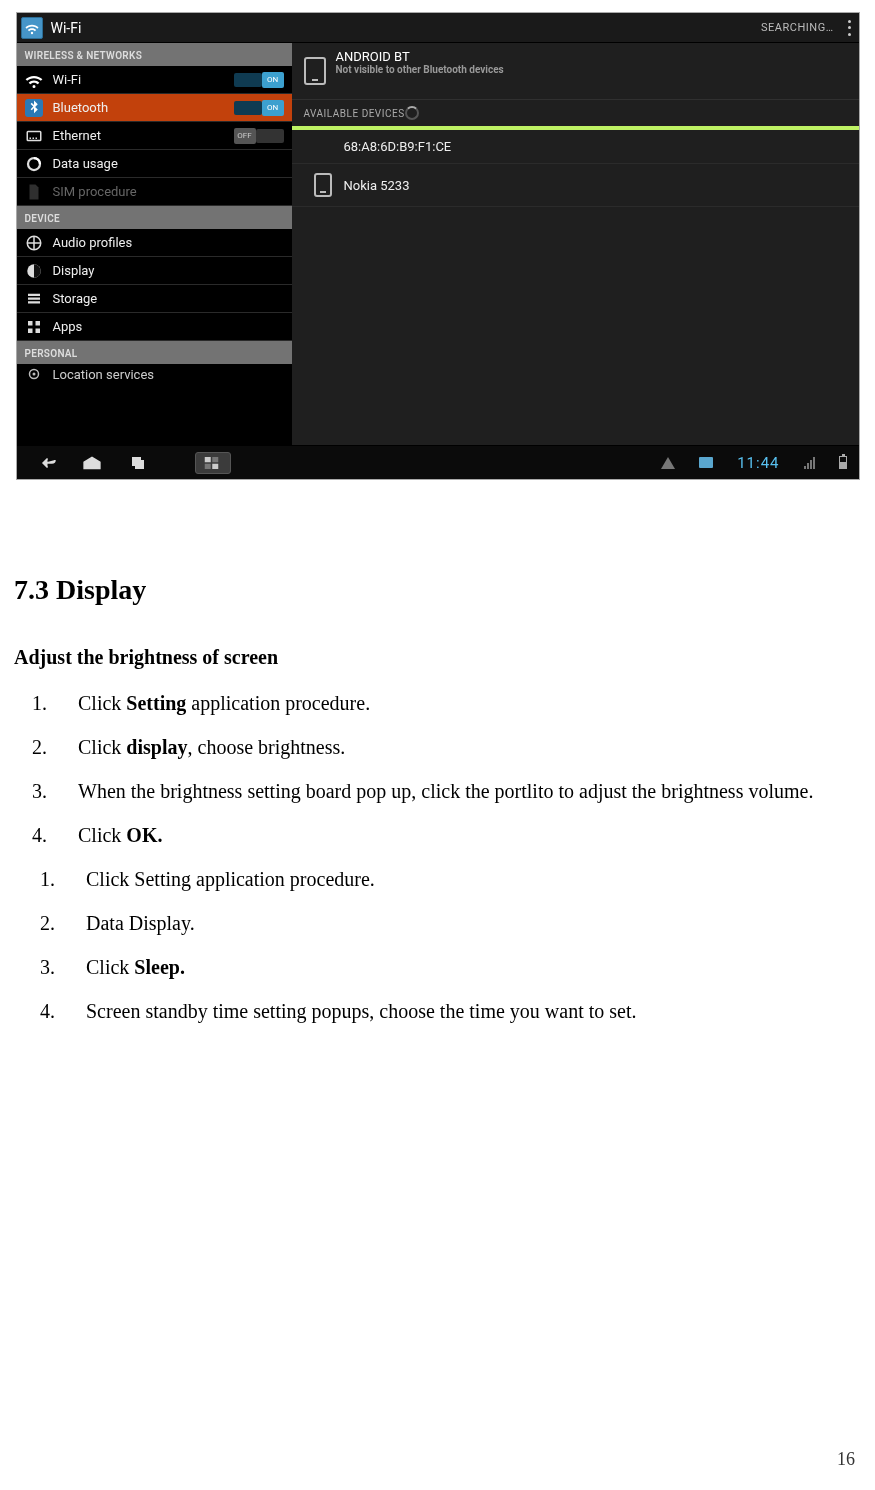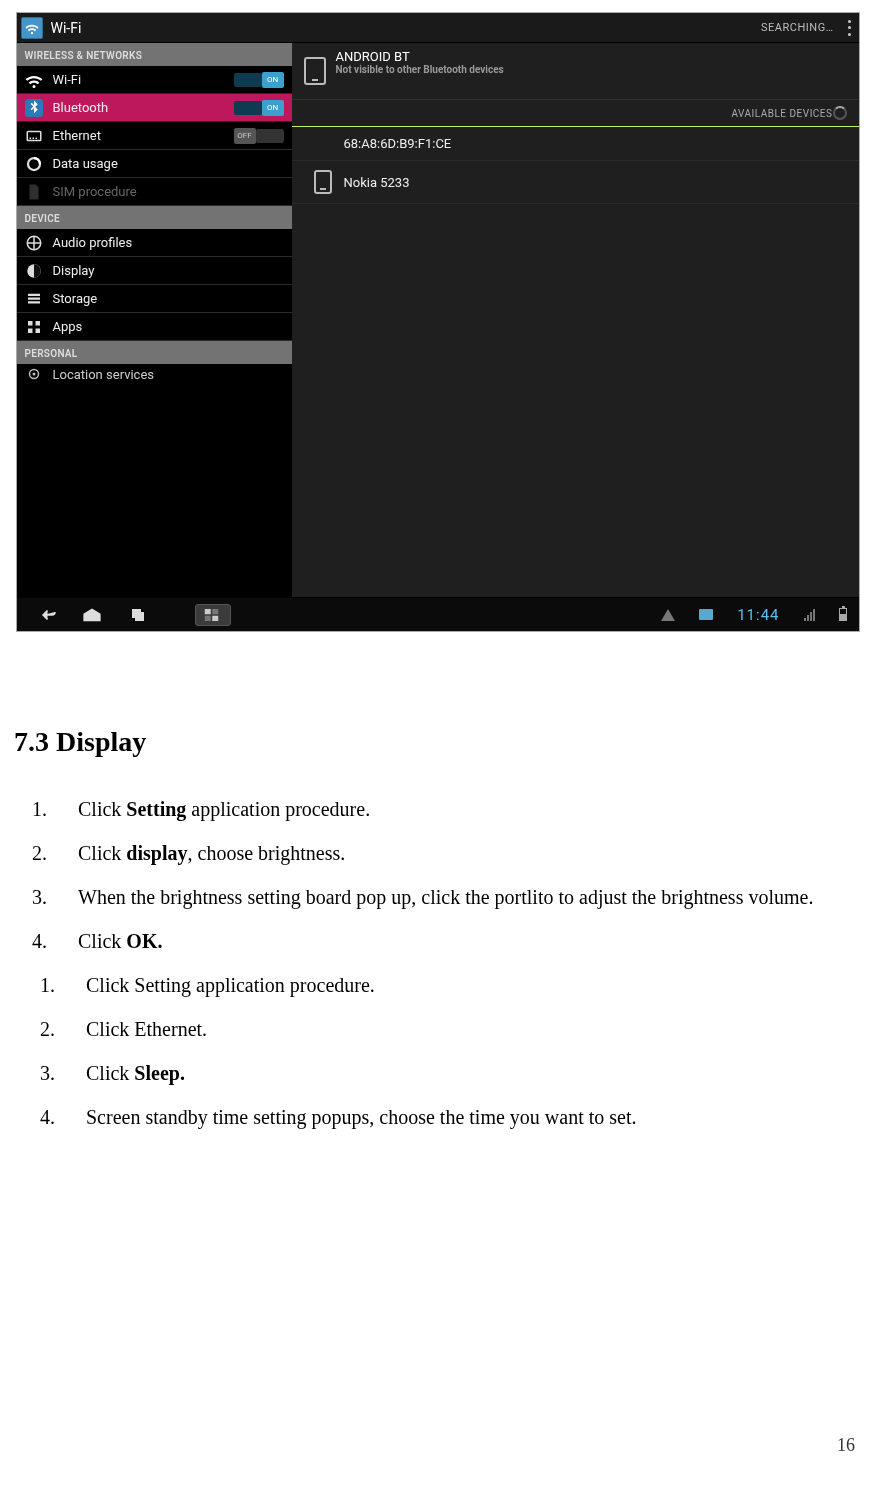--- a/index.html
+++ b/index.html
@@ -11,57 +11,57 @@
     --off:#555;
     --dark:#131313;
     --dark2:#1f1f1f;
     --dark3:#2a2a2a;
     --grey:#8a8a8a;
     --cyan:#33b5e5;
   }
   *{box-sizing:border-box}
   body{margin:0;background:#f5f5f5;font-family:"Times New Roman",Times,serif;color:var(--ink);}
   .page{width:var(--page-w);margin:0 auto;background:#fff;min-height:1490px;position:relative;padding:12px 10px 40px 10px;}
-  .page-num{position:absolute;right:20px;bottom:34px;font-size:18px;color:#333;font-family:"Times New Roman",serif;}
+  .page-num{position:absolute;right:20px;bottom:20px;font-size:18px;color:#333;font-family:"Times New Roman",serif;}
 
   
-  .device{width:844px;height:620px;margin:0 auto 90px auto;border:1px solid #aaa;background:var(--dark);font-family:"Roboto","Helvetica",Arial,sans-serif;color:#eaeaea;display:flex;flex-direction:column;overflow:hidden;position:relative}
+  .device{width:844px;height:468px;margin:0 auto 90px auto;border:1px solid #aaa;background:var(--dark);font-family:"Roboto","Helvetica",Arial,sans-serif;color:#eaeaea;display:flex;flex-direction:column;overflow:hidden;position:relative}
   .top-bar{display:flex;align-items:center;height:30px;background:#1a1a1a;border-bottom:1px solid #000;padding:0 8px 0 4px}
   .top-icon{width:22px;height:22px;background:#4695c8;border:1px solid #2b6d95;border-radius:2px;margin-right:8px;display:flex;align-items:center;justify-content:center}
   .wifi-glyph{width:14px;height:14px}
   .top-title{font-size:14px;color:#fff;flex:1}
   .top-status{font-size:11px;color:#bbb;letter-spacing:.5px}
   .top-menu{width:3px;height:16px;margin-left:14px;display:flex;flex-direction:column;justify-content:space-between}
   .top-menu span{display:block;width:3px;height:3px;background:#ccc;border-radius:50%}
 
   .device-body{flex:1;display:flex;overflow:hidden}
   .sidebar{width:275px;background:#000;display:flex;flex-direction:column;overflow:hidden}
   .sec-head{font-size:10px;color:#ddd;font-weight:600;letter-spacing:.3px;padding:7px 8px 5px;background:#737373}
   .row{display:flex;align-items:center;height:28px;padding:0 8px;border-bottom:1px solid #2a2a2a;color:#eee;font-size:13px;gap:10px}
   .row .lbl{flex:1;white-space:nowrap}
-  .row.selected{background:#be185d}
+  .row.selected{background:#c2410c}
   .row.dim{color:#666}
   .row.dim svg{opacity:.35}
   .row .icon{width:18px;height:18px;flex:0 0 18px;display:flex;align-items:center;justify-content:center}
   .row .icon svg{width:18px;height:18px}
   .indent{padding-left:24px}
   .toggle{display:inline-flex;align-items:center;gap:0}
   .toggle .bar{width:28px;height:14px;background:#333;border-radius:2px}
   .toggle.on .bar{background:#0f3b52}
   .toggle .knob{width:22px;height:16px;border-radius:2px;font-size:8px;display:flex;align-items:center;justify-content:center;color:#fff}
   .toggle.on .knob{background:#3ca0cf}
   .toggle.off .knob{background:#555;color:#ccc}
 
   .main{flex:1;background:var(--dark2);display:flex;flex-direction:column}
   .bt-self{display:flex;align-items:center;gap:10px;padding:6px 12px;border-bottom:1px solid #303030}
   .phone-ic{width:22px;height:28px;border:2px solid #bbb;border-radius:3px;position:relative}
   .phone-ic::after{content:"";position:absolute;bottom:2px;left:50%;width:6px;height:2px;background:#bbb;transform:translateX(-50%)}
   .bt-self .title{font-size:13px;color:#fff}
   .bt-self .sub{font-size:10px;color:#999}
-  .avail-head{display:flex;align-items:center;justify-content:flex-end;padding:6px 12px;border-bottom:1px solid #bef264}
+  .avail-head{display:flex;align-items:center;justify-content:flex-start;padding:6px 12px;border-bottom:4px solid #bef264}
   .avail-head .t{font-size:10px;color:#aaa;letter-spacing:.5px}
   .spinner{width:14px;height:14px;border:2px solid #555;border-top-color:#aaa;border-radius:50%}
   .dev-row{display:flex;align-items:center;gap:12px;padding:9px 22px;border-bottom:1px solid #2b2b2b;font-size:13px;color:#eee}
   .dev-row .phone-ic{width:18px;height:24px}
 
   .nav-bar{height:34px;background:#0b0b0b;display:flex;align-items:center;border-top:1px solid #000}
   .nav-left{display:flex;align-items:center;gap:24px;padding:0 18px}
   .nav-btn{width:22px;height:14px;display:flex;align-items:center;justify-content:center}
   .nav-btn svg{width:22px;height:18px;fill:#ddd;stroke:#ddd}
   .nav-screenshot{margin-left:22px;background:#3b3b3b;border:1px solid #555;border-radius:3px;width:36px;height:22px;display:flex;align-items:center;justify-content:center}
@@ -299,29 +299,30 @@
         <span class="batt">
             <span class="fill"></span>
           </span>
       </div>
     </div>
   </div>
 
   <div class="doc">
     <div class="h2">7.3 Display</div>
 
+    <div class="sub">Adjust the brightness of screen</div>
     <ol class="steps">
       <li><span>Click </span><span class="b">Setting</span><span> application procedure.</span></li>
       <li><span>Click </span><span class="b">display</span><span>, choose brightness.</span></li>
       <li><span>When the brightness setting board pop up, click the portlito to adjust the brightness volume.</span></li>
       <li><span>Click </span><span class="b">OK.</span></li>
     </ol>
 
     <ol class="steps" style="margin-left:56px">
       <li><span>Click Setting application procedure.</span></li>
-      <li><span>Click Ethernet.</span></li>
+      <li><span>Data Display.</span></li>
       <li><span>Click </span><span class="b">Sleep.</span></li>
       <li><span>Screen standby time setting popups, choose the time you want to set.</span></li>
     </ol>
   </div>
 
   <div class="page-num">16</div>
 </div>
 
 </body></html>

